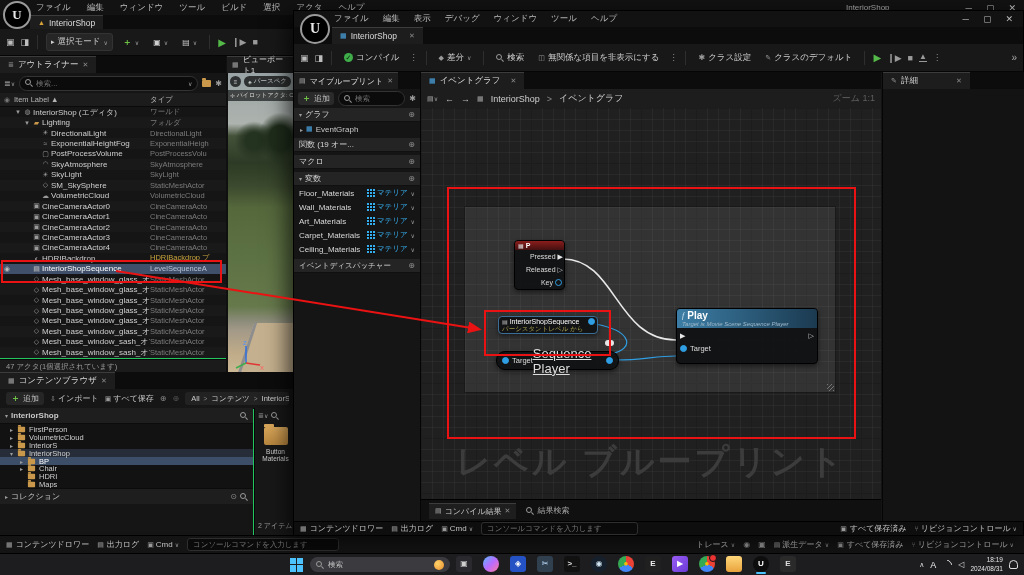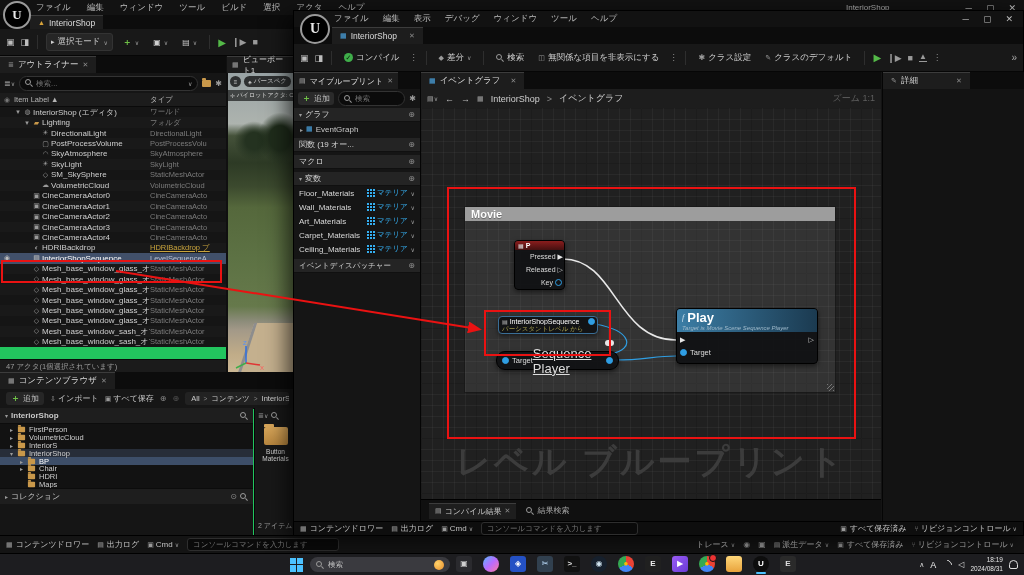--- a/index.html
+++ b/index.html
@@ -195,20 +195,28 @@
           <span class="olname">Lighting</span>
           <span class="oltype">フォルダ</span>
         </div>
         <div class="olrow">
           <span class="oleye"></span>
           <span style="width: 18px; flex: 0 0 auto;"></span>
           <span class="olexp"></span>
           <span class="olico" style="color: rgb(154, 154, 154);">☀</span>
           <span class="olname">DirectionalLight</span>
           <span class="oltype">DirectionalLight</span>
+        </div>
+        <div class="olrow">
+          <span class="oleye"></span>
+          <span style="width: 18px; flex: 0 0 auto;"></span>
+          <span class="olexp"></span>
+          <span class="olico" style="color: rgb(154, 154, 154);">≈</span>
+          <span class="olname">ExponentialHeightFog</span>
+          <span class="oltype">ExponentialHeigh</span>
         </div>
         <div class="olrow">
           <span class="oleye"></span>
           <span style="width: 18px; flex: 0 0 auto;"></span>
           <span class="olexp"></span>
           <span class="olico" style="color: rgb(154, 154, 154);">▢</span>
           <span class="olname">PostProcessVolume</span>
           <span class="oltype">PostProcessVolu</span>
         </div>
         <div class="olrow">
@@ -725,21 +733,20 @@
       <span>InteriorShop</span>
       <span style="color:#888;">&gt;</span>
       <span>イベントグラフ</span>
       <div class="grow"></div>
       <span style="color:#5f5f5f;">ズーム 1:1</span>
     </div>
 
     <div class="gcanvas abs" style="left:0;top:36px;width:460px;height:391px;overflow:hidden;">
 
       <div class="abs" style="left:43px;top:98px;width:370px;height:185px;background:rgba(158,158,158,0.16);border:1px solid rgba(0,0,0,.5);">
-        <div style="background:#9d9d9d;color:#fdfdfd;font-weight:bold;font-size:11px;padding:1px 6px;text-shadow:0 1px 1px rgba(0,0,0,.4);">Movie</div>
         <div class="abs" style="right:1px;bottom:1px;width:7px;height:7px;background:repeating-linear-gradient(135deg,#777 0 1px,transparent 1px 3px);"></div>
       </div>
 
       <svg class="abs" width="460" height="391" style="left:0;top:0;">
         <path d="M 142 151 C 195 151, 195 232, 255 232" stroke="#e8e8e8" stroke-width="1.6" fill="none"></path>
         <path d="M 174 216 C 212 223, 214 241, 190 246 C 152 253, 96 238, 81 251" stroke="#2f9ee3" stroke-width="1.2" fill="none"></path>
         <path d="M 194 252 C 224 252, 232 248, 255 248" stroke="#2f9ee3" stroke-width="1.2" fill="none"></path>
       </svg>
 
       <div class="node" style="left:93px;top:132px;width:49px;">
@@ -780,21 +787,21 @@
             <span class="pin-dot fill"></span>
           </span>
       </div>
 
       <div class="abs" style="left:184px;top:232px;width:9px;height:6px;background:#e5e5e5;border-radius:3px;"></div>
 
       <div class="node" style="left:255px;top:200px;width:142px;height:56px;box-sizing:border-box;">
         <div style="background:linear-gradient(90deg,#3c7ea6,#1b3a50);border-radius:3px 3px 0 0;padding:1px 5px;">
           <div class="row" style="gap:3px;">
             <span style="font-style:italic;color:#cfe3f0;font-size:8px;font-family:'Liberation Serif','DejaVu Serif',serif;">f</span>
-            <span style="font-weight:bold;font-size:13px;color:#fff;">Play</span>
+            <span style="font-weight:bold;font-size:10px;color:#fff;">Play</span>
           </div>
           <div style="font-style:italic;font-size:6px;color:#9fb9ca;white-space:nowrap;">Target is Movie Scene Sequence Player</div>
         </div>
         <div class="row" style="justify-content:space-between;height:14px;padding:0 3px;">
           <span class="pin-exec">▶</span>
           <span class="pin-exec hollow">▷</span>
         </div>
         <div class="row" style="gap:3px;height:13px;padding:0 3px;">
           <span class="pin-dot fill"></span>
           <span style="font-size:7.5px;">Target</span>

